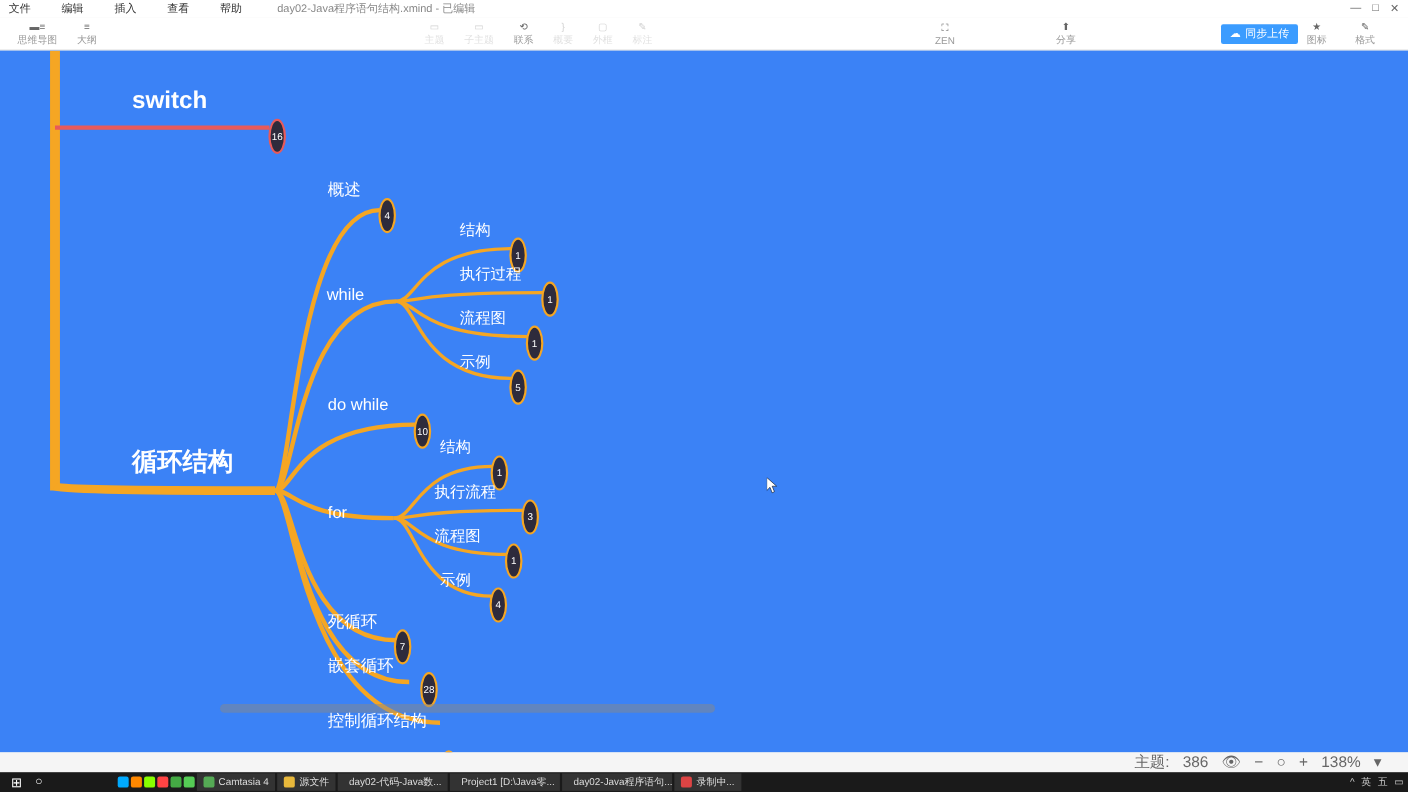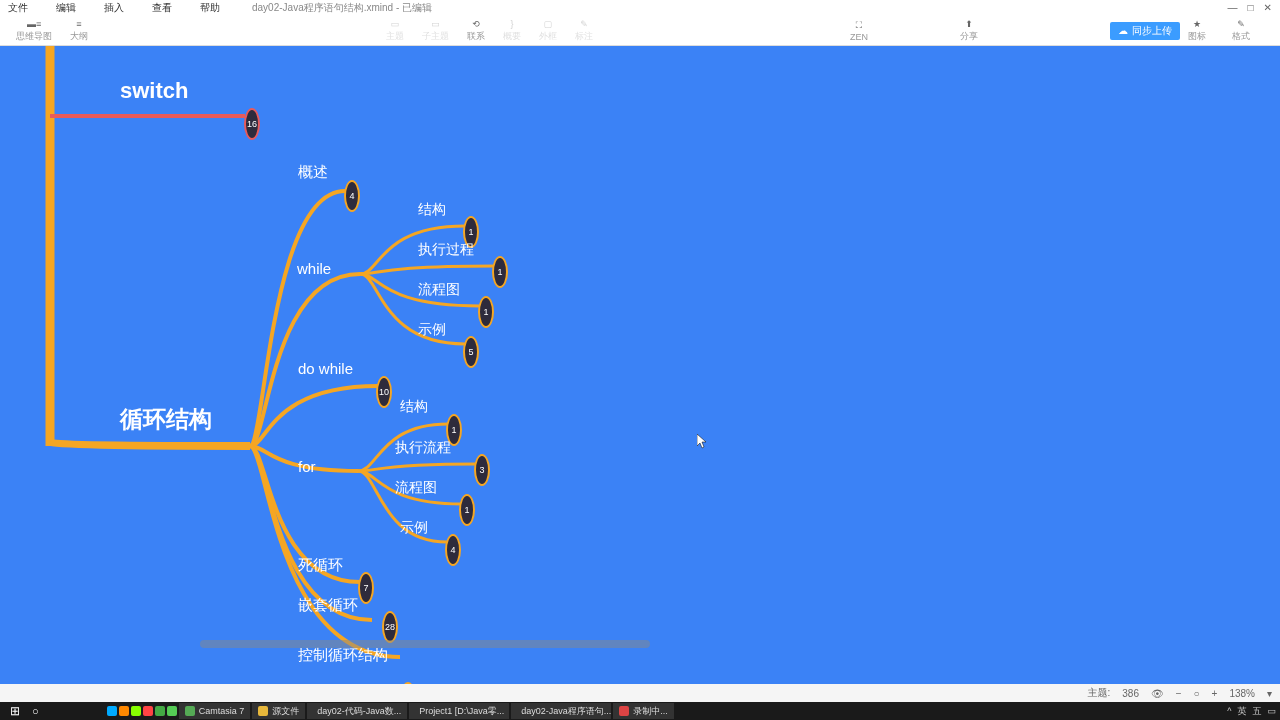--- a/index.html
+++ b/index.html
@@ -23,21 +23,21 @@
 
 .node-text { position: absolute; color: #fff; font-weight: 500; white-space: nowrap; }
 .node-main { font-size: 23px; font-weight: 700; }
 .node-big { font-size: 22px; font-weight: 700; }
 .badge { position: absolute; width: 16px; height: 32px; border-radius: 50%; border: 2px solid; display: flex; align-items: center; justify-content: center; font-size: 9px; color: #fff; background: #2e2b3c; }
 
 
 .branches { position: absolute; top: 0; left: 0; width: 100%; height: 100%; pointer-events: none; }
 
 
-.statusbar { position: absolute; bottom: 18px; left: 0; right: 0; height: 18px; background: #f5f5f5; font-size: 10px; color: #666; display: flex; align-items: center; justify-content: flex-end; padding: 0 8px; gap: 12px; }
+.statusbar { position: absolute; bottom: 18px; left: 0; right: 0; height: 18px; background: #f5f5f5; font-size: 14px; color: #666; display: flex; align-items: flex-start; justify-content: flex-end; padding: 0 24px; gap: 12px; }
 .scrollbar-h { position: absolute; bottom: 36px; left: 200px; width: 450px; height: 8px; background: #888; opacity: 0.5; border-radius: 4px; }
 
 
 .taskbar { position: absolute; bottom: 0; left: 0; right: 0; height: 18px; background: #1a1a1a; display: flex; align-items: center; padding: 0 4px; gap: 2px; }
 .task-item { height: 16px; padding: 0 6px; display: flex; align-items: center; font-size: 9px; color: #ddd; background: #333; gap: 4px; max-width: 100px; overflow: hidden; white-space: nowrap; }
 .task-icon { width: 10px; height: 10px; border-radius: 2px; }
 .tray { margin-left: auto; display: flex; gap: 6px; color: #ccc; font-size: 9px; align-items: center; }
 
 .win-controls { position: absolute; top: 0; right: 0; display: flex; gap: 10px; font-size: 10px; color: #666; padding: 2px 8px; }
 
@@ -217,21 +217,21 @@
   <span style="color:#fff;font-size:11px;padding:0 4px">○</span>
   <span style="width:60px"></span>
   <span class="task-icon" style="background:#0af"></span>
   <span class="task-icon" style="background:#f80"></span>
   <span class="task-icon" style="background:#8f0"></span>
   <span class="task-icon" style="background:#f44"></span>
   <span class="task-icon" style="background:#4a4"></span>
   <span class="task-icon" style="background:#5c5"></span>
   <div class="task-item">
       <span class="task-icon" style="background:#5a5"></span>
-      <span>Camtasia 7</span>
+      <span>Camtasia 4</span>
     </div>
   <div class="task-item">
       <span class="task-icon" style="background:#e8b83b"></span>
       <span>源文件</span>
     </div>
   <div class="task-item">
       <span class="task-icon" style="background:#d44"></span>
       <span>day02-代码-Java数...</span>
     </div>
   <div class="task-item">

